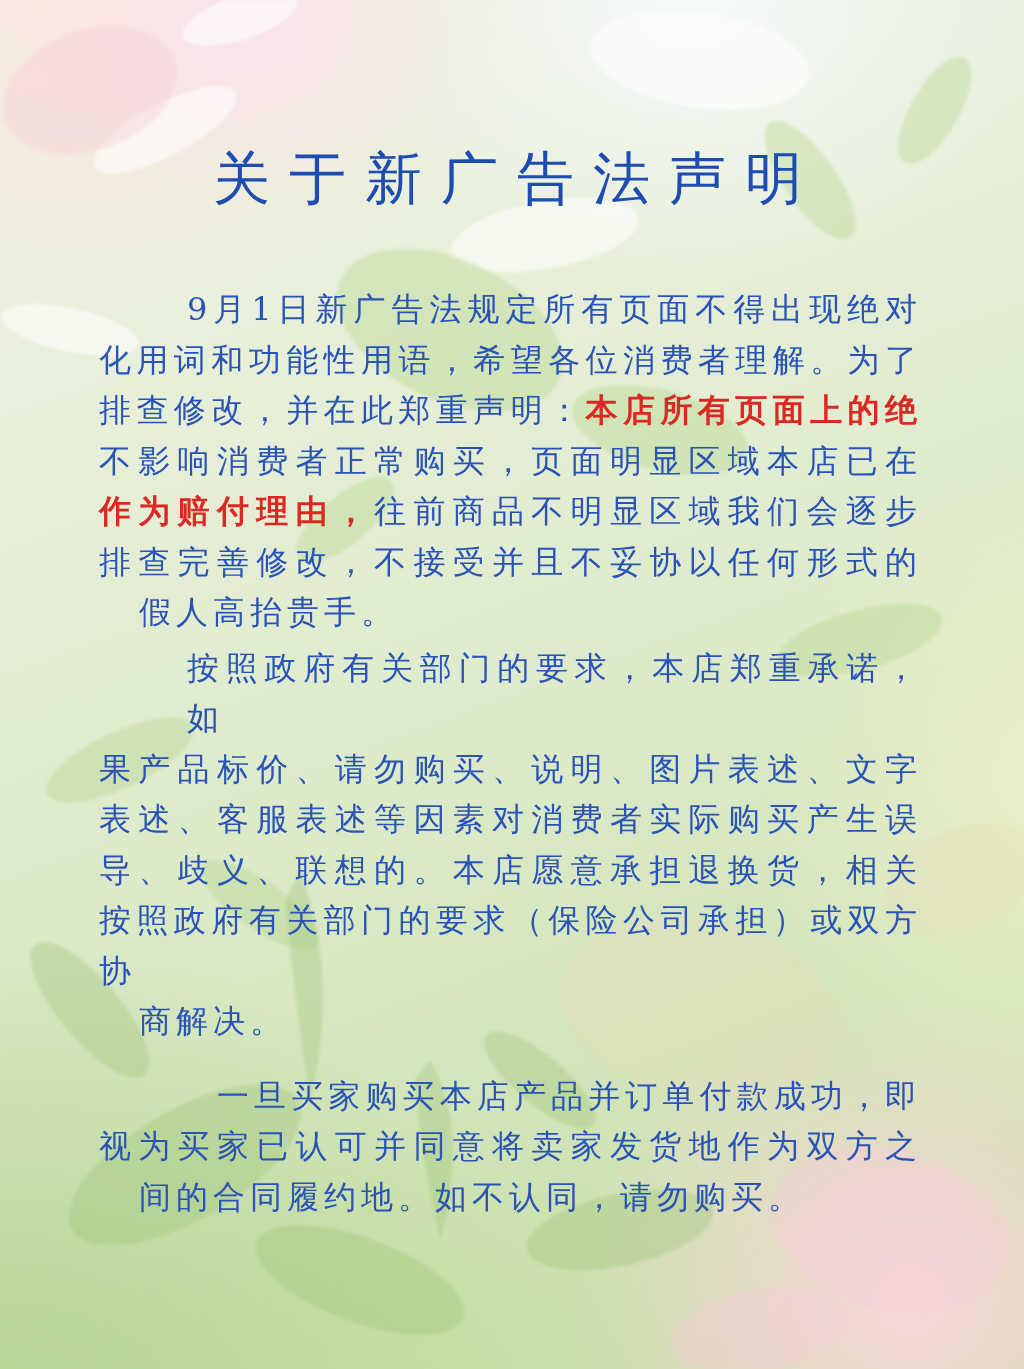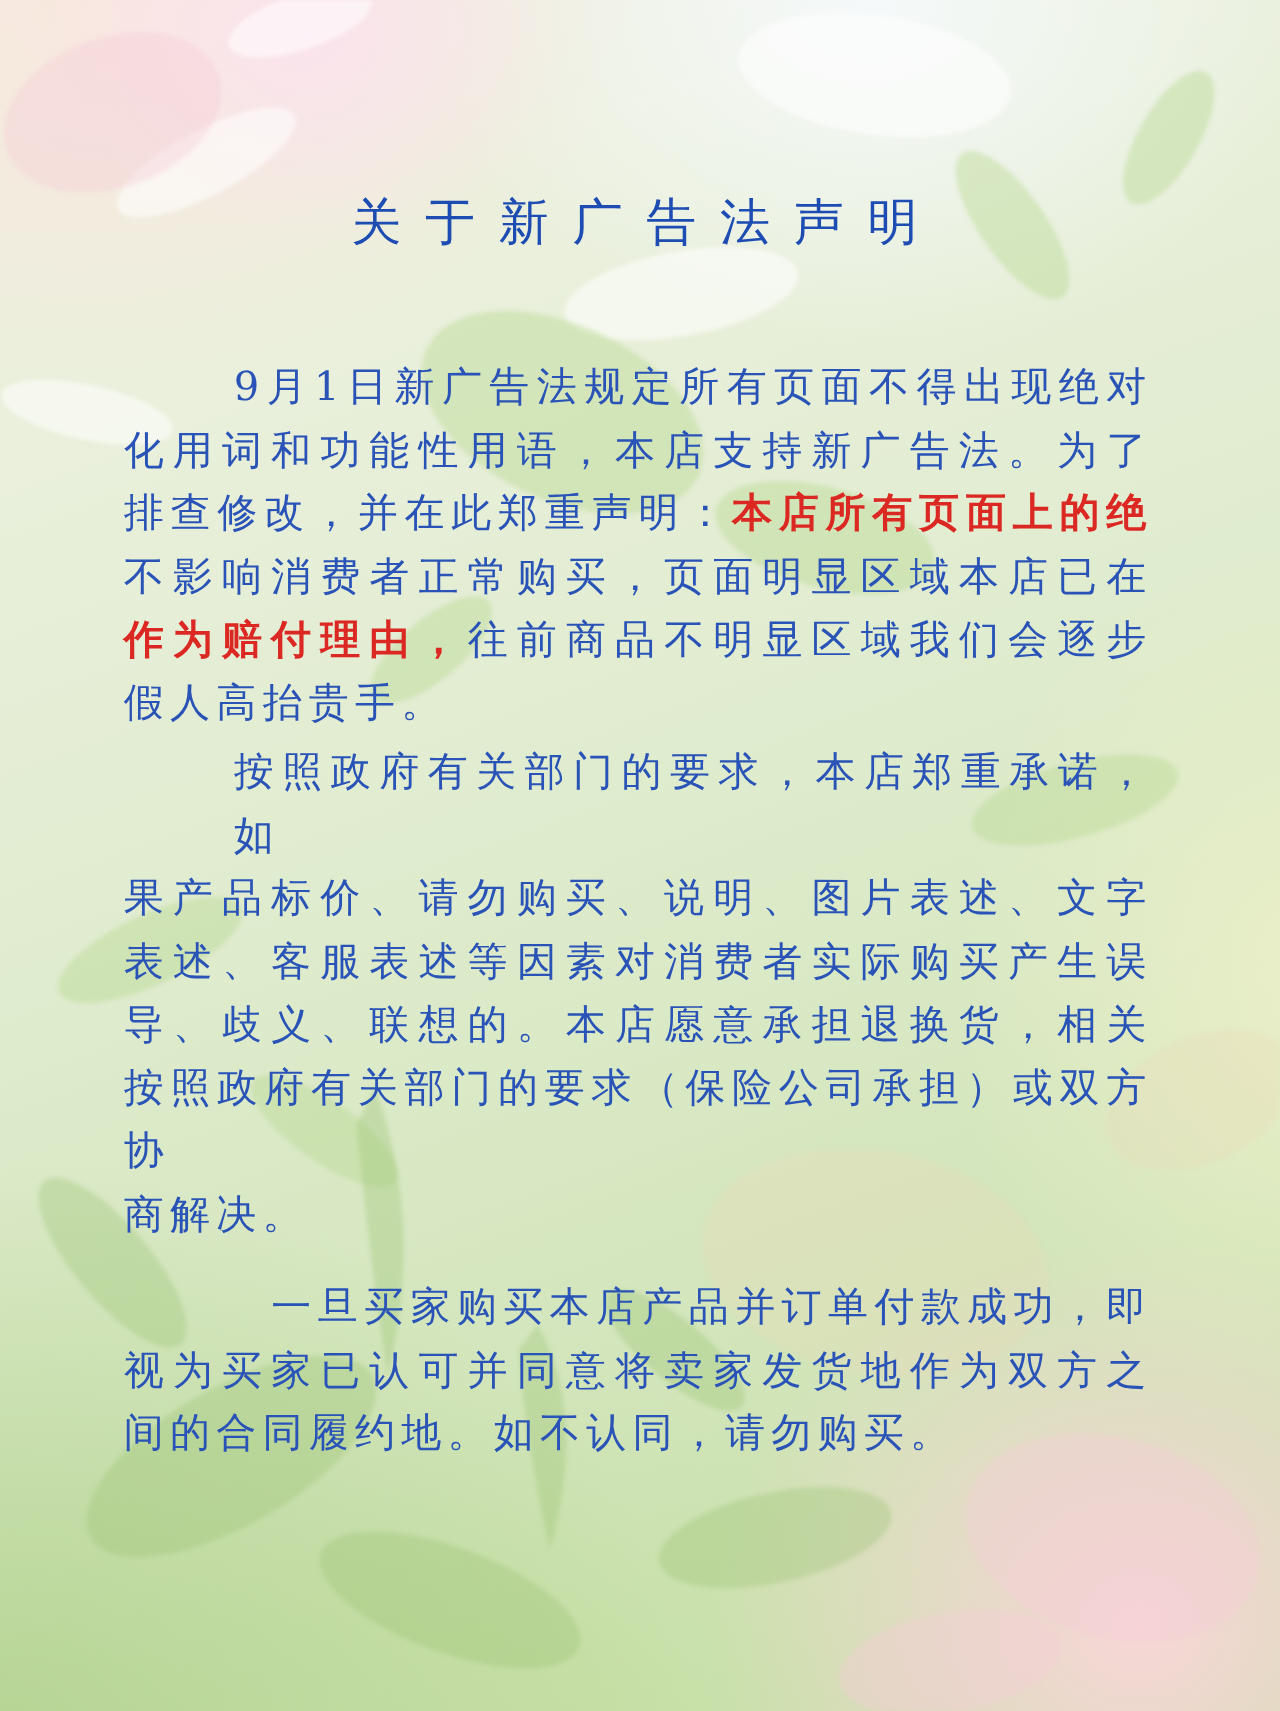--- a/index.html
+++ b/index.html
@@ -15,32 +15,32 @@
       radial-gradient(300px 240px at 24% 2%,  rgba(252,226,240,0.85), rgba(252,226,240,0) 70%),
       radial-gradient(560px 430px at 10% 0%,  rgba(249,231,223,0.95), rgba(249,231,223,0) 72%),
       radial-gradient(520px 400px at 68% 0%,  rgba(246,250,253,0.9),  rgba(246,250,253,0) 70%),
       radial-gradient(740px 620px at 0% 102%, rgba(160,200,118,0.55), rgba(160,200,118,0) 75%),
       radial-gradient(500px 360px at 45% 100%,rgba(196,222,158,0.5),  rgba(196,222,158,0) 75%),
       linear-gradient(160deg, #f1eedf 0%, #eaf0dc 20%, #e0eccf 45%, #d4e6bd 70%, #c6dfa9 100%);
   }
   .texture { position: absolute; left: 0; top: 0; width: 1024px; height: 1369px; filter: blur(1.5px); }
   .title {
     position: absolute; top: 141px; left: 0; width: 1024px;
-    text-align: center; font-size: 40px; line-height: 74px; font-weight: 500;
+    text-align: center; font-size: 57px; line-height: 74px; font-weight: 500;
     letter-spacing: 19px; padding-left: 10px; box-sizing: border-box;
     color: var(--title-blue, #1d4cb2);
   }
   .content { position: absolute; top: 284px; left: 99px; width: 823px; }
   .para + .para { margin-top: 5px; }
   .line {
     font-size: 32px; line-height: 50.5px; letter-spacing: 5px;
     color: var(--body-blue, #2953b6);
   }
   .line.justify { text-align: justify; text-align-last: justify; }
-  .line.plain { text-align: left; }
+  .line.plain { text-align: left; margin-left: 40px; }
   .seg-red { color: var(--accent-red, #dc2823); font-weight: bold; }
 </style>
 </head>
 <body>
 
 <div class="poster">
 
   <svg class="texture" viewBox="0 0 1024 1369" xmlns="http://www.w3.org/2000/svg" aria-hidden="true">
     <g fill="#ffffff" opacity="0.55">
       <ellipse cx="165" cy="130" rx="80" ry="26" transform="rotate(-28 165 130)"></ellipse>
@@ -77,24 +77,25 @@
       <ellipse cx="700" cy="1010" rx="140" ry="90" transform="rotate(10 700 1010)"></ellipse>
       <ellipse cx="960" cy="880" rx="80" ry="50" transform="rotate(-25 960 880)"></ellipse>
     </g>
   </svg>
 
   <div class="title">关于新广告法声明</div>
 
   <div class="content" id="content">
       <div class="para">
         <div class="line justify" style="padding-left: 88px;"><span class="seg-blue">9月1日新广告法规定所有页面不得出现绝对</span></div>
-        <div class="line justify"><span class="seg-blue">化用词和功能性用语，本店支持新广告法。为了</span></div>
+        <div class="line justify"><span class="seg-blue">化用词和功能性用语，希望各位消费者理解。为了</span></div>
         <div class="line justify"><span class="seg-blue">排查修改，并在此郑重声明：</span><span class="seg-red">本店所有页面上的绝</span></div>
         <div class="line justify"><span class="seg-blue">不影响消费者正常购买，页面明显区域本店已在</span></div>
         <div class="line justify"><span class="seg-red">作为赔付理由，</span><span class="seg-blue">往前商品不明显区域我们会逐步</span></div>
+        <div class="line justify"><span class="seg-blue">排查完善修改，不接受并且不妥协以任何形式的</span></div>
         <div class="line plain"><span class="seg-blue">假人高抬贵手。</span></div>
       </div>
       <div class="para">
         <div class="line justify" style="padding-left: 88px;"><span class="seg-blue">按照政府有关部门的要求，本店郑重承诺，如</span></div>
         <div class="line justify"><span class="seg-blue">果产品标价、请勿购买、说明、图片表述、文字</span></div>
         <div class="line justify"><span class="seg-blue">表述、客服表述等因素对消费者实际购买产生误</span></div>
         <div class="line justify"><span class="seg-blue">导、歧义、联想的。本店愿意承担退换货，相关</span></div>
         <div class="line justify"><span class="seg-blue">按照政府有关部门的要求（保险公司承担）或双方协</span></div>
         <div class="line plain"><span class="seg-blue">商解决。</span></div>
       </div>

